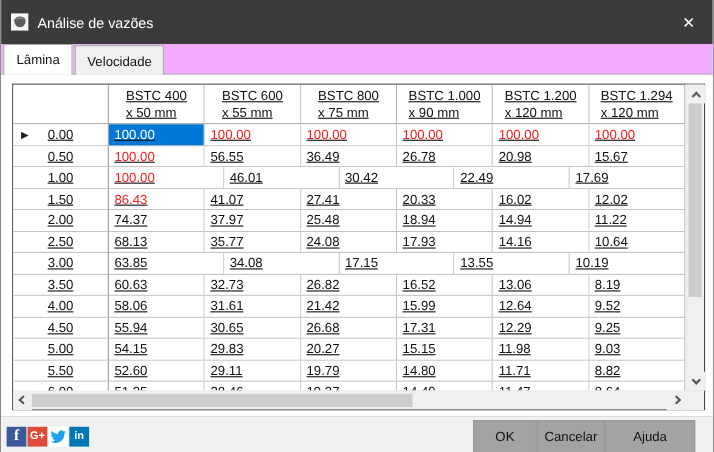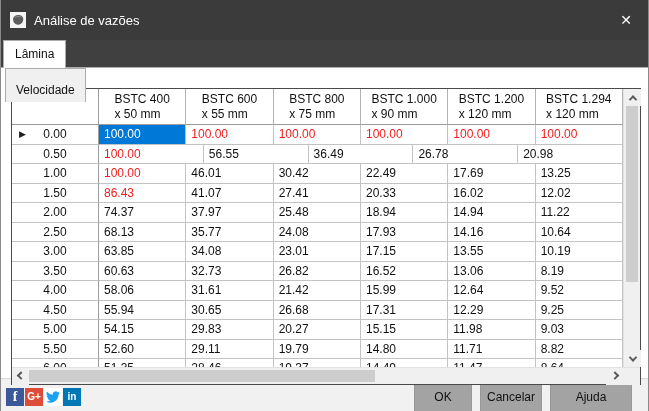--- a/index.html
+++ b/index.html
@@ -9,31 +9,32 @@
     font-family:"Liberation Sans",sans-serif;color:#111;
     border-left:1px solid #8a8a8a;border-right:1px solid #8a8a8a;
     overflow:hidden;
   }
   
   .titlebar{height:40px;background:var(--titlebar,#3b3b3b);display:flex;align-items:center;}
   .app-icon{width:16px;height:16px;margin:0 8px 0 9px;flex:none;}
   .title{color:#fff;font-size:13px;}
   .close-btn{margin-left:auto;width:44px;height:30px;display:flex;align-items:center;justify-content:center;color:#fff;font-size:14px;cursor:default;}
   
-  .tabstrip{height:28px;background:#404040;display:flex;align-items:flex-start;padding-left:2px;position:relative;flex-direction:column;}
+  .tabstrip{height:28px;background:#f0abfc;display:flex;align-items:center;padding-left:2px;position:relative;}
   .tabstrip::after{content:"";position:absolute;left:0;right:0;bottom:0;height:1px;background:#acacac;}
   .tab{font-size:12px;padding:5px 10px 6px 10px;position:relative;}
   .tab.active{background:#fff;border:1px solid #acacac;border-bottom:none;z-index:2;padding:6px 11px 7px 11px;}
-  .tab.inactive{background:#f0f0f0;border:1px solid #acacac;border-bottom:none;margin-left:2px;margin-bottom:0;z-index:1;padding:14px 10px 5px 10px;}
+  .tab.inactive{background:#f0f0f0;border:1px solid #acacac;border-bottom:none;margin-left:2px;margin-bottom:0;z-index:1;padding:7px 10px 5px 10px;}
   
   .content{height:310px;background:#fff;position:relative;}
   .grid{
-    position:absolute;left:10px;top:20px;width:630px;height:297px;
+    position:absolute;left:10px;top:8px;width:630px;height:297px;
     border:1px solid #4a4a4a;display:flex;flex-direction:column;background:#fff;
     font-size:12px;
+    text-decoration:underline;
   }
   .grid-main{flex:1;display:flex;min-height:0;}
   .table-area{flex:1;display:flex;flex-direction:column;overflow:hidden;min-width:0;}
   .grow{display:flex;flex:none;height:19.5px;}
   .grow.header{height:36px;}
   .grow.partial{height:9px;overflow:hidden;}
   .grow.partial .gcell{height:19.5px;}
   .gcell{border-right:1px solid #c3c3c3;border-bottom:1px solid #c3c3c3;background:#fff;overflow:hidden;white-space:nowrap;}
   .rowhead{width:87px;flex:none;display:flex;align-items:center;justify-content:center;position:relative;border-right:1px solid #9c9c9c;}
   .rowhead .marker{position:absolute;left:7px;top:50%;transform:translateY(-50%);font-size:9px;color:#222;}
@@ -59,21 +60,21 @@
   .chev.left{transform:rotate(-45deg) translate(1px,-1px);}
   .chev.right{transform:rotate(135deg) translate(-1px,1px);}
   
   .footer{height:36px;background:#f1f1f1;border-top:1px solid #d9d9d9;display:flex;align-items:center;padding:0 16px 0 5px;}
   .social{display:flex;gap:1px;align-items:center;}
   .sicon{width:18px;height:18px;display:flex;align-items:center;justify-content:center;color:#fff;font-weight:bold;font-size:11px;}
   .sicon.fb{background:#3b5998;font-family:"Liberation Serif",serif;font-size:14px;}
   .sicon.gp{background:#dd4b39;font-size:10px;}
   .sicon.tw{background:#ffffff;}
   .sicon.li{background:#0077b5;font-size:10px;}
-  .btns{margin-left:auto;display:flex;gap:8px;}
+  .btns{margin-left:auto;display:flex;gap:0;}
   .btn{height:30px;background:var(--btn,#a3a3a3);border:1px solid #979797;color:#111;font-size:12px;display:flex;align-items:center;justify-content:center;font-family:"Liberation Sans",sans-serif;}
   .btn.ok{width:58px;}
   .btn.cancel{width:62px;}
   .btn.help{width:82px;}
   .bottom-strip{height:7px;background:#1a1a1a;}
 </style>
 </head>
 <body>
 
 <div class="window">
@@ -151,30 +152,30 @@
                 <div class="gcell dcell red">100.00</div>
               </div><div class="grow">
                 <div class="gcell rowhead">
                   <span>0.50</span>
                 </div>
                 <div class="gcell dcell red">100.00</div>
                 <div class="gcell dcell">56.55</div>
                 <div class="gcell dcell">36.49</div>
                 <div class="gcell dcell">26.78</div>
                 <div class="gcell dcell">20.98</div>
+                <div class="gcell dcell">15.67</div>
               </div><div class="grow">
                 <div class="gcell rowhead">
                   <span>1.00</span>
                 </div>
                 <div class="gcell dcell red">100.00</div>
                 <div class="gcell dcell">46.01</div>
                 <div class="gcell dcell">30.42</div>
                 <div class="gcell dcell">22.49</div>
                 <div class="gcell dcell">17.69</div>
-                <div class="gcell dcell">13.25</div>
               </div><div class="grow">
                 <div class="gcell rowhead">
                   <span>1.50</span>
                 </div>
                 <div class="gcell dcell red">86.43</div>
                 <div class="gcell dcell">41.07</div>
                 <div class="gcell dcell">27.41</div>
                 <div class="gcell dcell">20.33</div>
                 <div class="gcell dcell">16.02</div>
                 <div class="gcell dcell">12.02</div>
@@ -197,21 +198,20 @@
                 <div class="gcell dcell">24.08</div>
                 <div class="gcell dcell">17.93</div>
                 <div class="gcell dcell">14.16</div>
                 <div class="gcell dcell">10.64</div>
               </div><div class="grow">
                 <div class="gcell rowhead">
                   <span>3.00</span>
                 </div>
                 <div class="gcell dcell">63.85</div>
                 <div class="gcell dcell">34.08</div>
-                <div class="gcell dcell">23.01</div>
                 <div class="gcell dcell">17.15</div>
                 <div class="gcell dcell">13.55</div>
                 <div class="gcell dcell">10.19</div>
               </div><div class="grow">
                 <div class="gcell rowhead">
                   <span>3.50</span>
                 </div>
                 <div class="gcell dcell">60.63</div>
                 <div class="gcell dcell">32.73</div>
                 <div class="gcell dcell">26.82</div>

